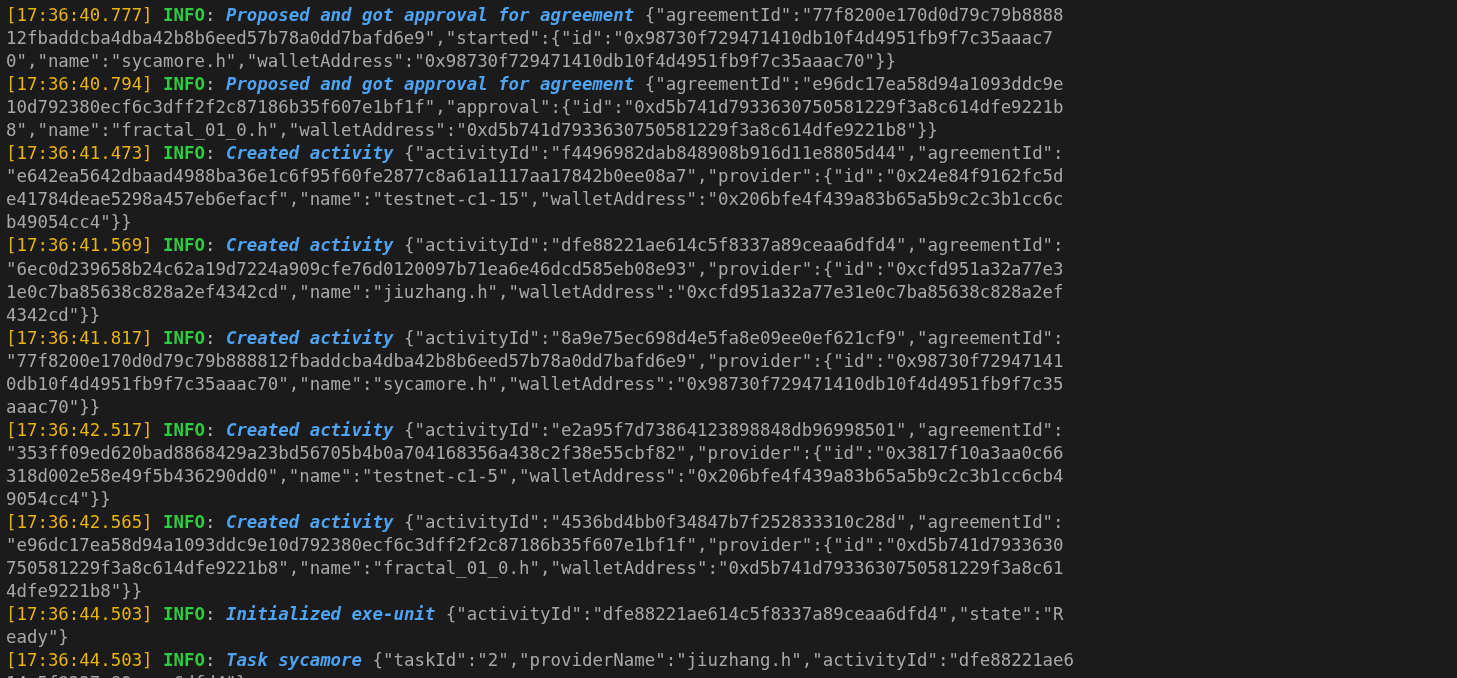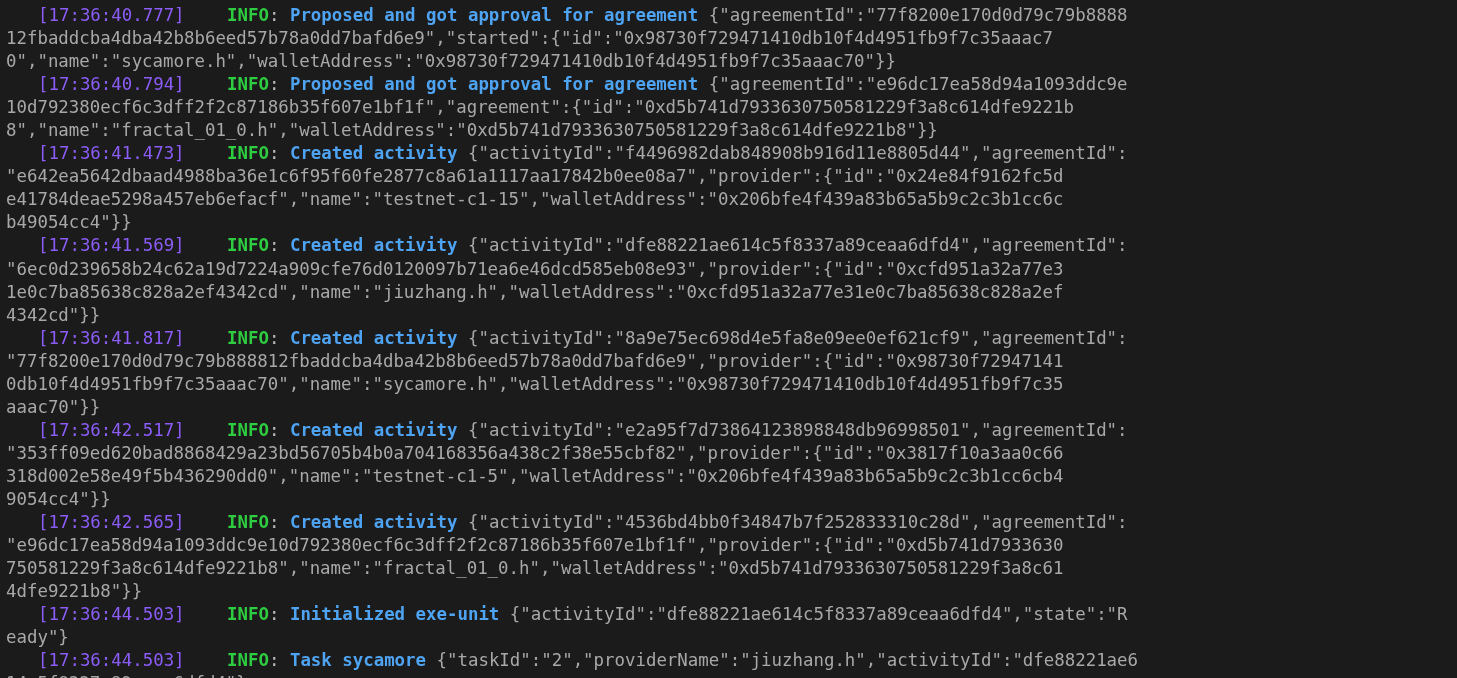--- a/index.html
+++ b/index.html
@@ -22,35 +22,35 @@
     overflow: hidden;
   }
   .log-line {
     font-size: 17.4px;
     line-height: 23.05px;
     white-space: pre;
     letter-spacing: 0px;
     padding-left: 6px;
     font-family: "DejaVu Sans Mono", "Liberation Mono", monospace;
   }
-  .ts       { color: #8b5cf6; margin-left: 32px; }
+  .ts       { color: #eab308; }
   .level    { color: #2ecc40; font-weight: bold; text-align: right; }
   .colon    { color: #b9b9b9; }
-  .msg      { color: #4ea3f2; font-weight: bold; }
+  .msg      { color: #4ea3f2; font-weight: bold; font-style: italic; }
   .payload  { color: #a8a8a8; }
 </style>
 </head>
 <body>
 
 <div id="terminal">
     <div class="log-line"><span class="ts">[17:36:40.777]</span><span class="ts"> </span><span class="level">INFO</span><span class="colon">: </span><span class="msg">Proposed and got approval for agreement</span><span class="payload"> </span><span class="payload">{"agreementId":"77f8200e170d0d79c79b8888</span></div>
     <div class="log-line"><span class="payload">12fbaddcba4dba42b8b6eed57b78a0dd7bafd6e9","started":{"id":"0x98730f729471410db10f4d4951fb9f7c35aaac7</span></div>
     <div class="log-line"><span class="payload">0","name":"sycamore.h","walletAddress":"0x98730f729471410db10f4d4951fb9f7c35aaac70"}}</span></div>
     <div class="log-line"><span class="ts">[17:36:40.794]</span><span class="ts"> </span><span class="level">INFO</span><span class="colon">: </span><span class="msg">Proposed and got approval for agreement</span><span class="payload"> </span><span class="payload">{"agreementId":"e96dc17ea58d94a1093ddc9e</span></div>
-    <div class="log-line"><span class="payload">10d792380ecf6c3dff2f2c87186b35f607e1bf1f","agreement":{"id":"0xd5b741d7933630750581229f3a8c614dfe9221b</span></div>
+    <div class="log-line"><span class="payload">10d792380ecf6c3dff2f2c87186b35f607e1bf1f","approval":{"id":"0xd5b741d7933630750581229f3a8c614dfe9221b</span></div>
     <div class="log-line"><span class="payload">8","name":"fractal_01_0.h","walletAddress":"0xd5b741d7933630750581229f3a8c614dfe9221b8"}}</span></div>
     <div class="log-line"><span class="ts">[17:36:41.473]</span><span class="ts"> </span><span class="level">INFO</span><span class="colon">: </span><span class="msg">Created activity</span><span class="payload"> </span><span class="payload">{"activityId":"f4496982dab848908b916d11e8805d44","agreementId":</span></div>
     <div class="log-line"><span class="payload">"e642ea5642dbaad4988ba36e1c6f95f60fe2877c8a61a1117aa17842b0ee08a7","provider":{"id":"0x24e84f9162fc5d</span></div>
     <div class="log-line"><span class="payload">e41784deae5298a457eb6efacf","name":"testnet-c1-15","walletAddress":"0x206bfe4f439a83b65a5b9c2c3b1cc6c</span></div>
     <div class="log-line"><span class="payload">b49054cc4"}}</span></div>
     <div class="log-line"><span class="ts">[17:36:41.569]</span><span class="ts"> </span><span class="level">INFO</span><span class="colon">: </span><span class="msg">Created activity</span><span class="payload"> </span><span class="payload">{"activityId":"dfe88221ae614c5f8337a89ceaa6dfd4","agreementId":</span></div>
     <div class="log-line"><span class="payload">"6ec0d239658b24c62a19d7224a909cfe76d0120097b71ea6e46dcd585eb08e93","provider":{"id":"0xcfd951a32a77e3</span></div>
     <div class="log-line"><span class="payload">1e0c7ba85638c828a2ef4342cd","name":"jiuzhang.h","walletAddress":"0xcfd951a32a77e31e0c7ba85638c828a2ef</span></div>
     <div class="log-line"><span class="payload">4342cd"}}</span></div>
     <div class="log-line"><span class="ts">[17:36:41.817]</span><span class="ts"> </span><span class="level">INFO</span><span class="colon">: </span><span class="msg">Created activity</span><span class="payload"> </span><span class="payload">{"activityId":"8a9e75ec698d4e5fa8e09ee0ef621cf9","agreementId":</span></div>

